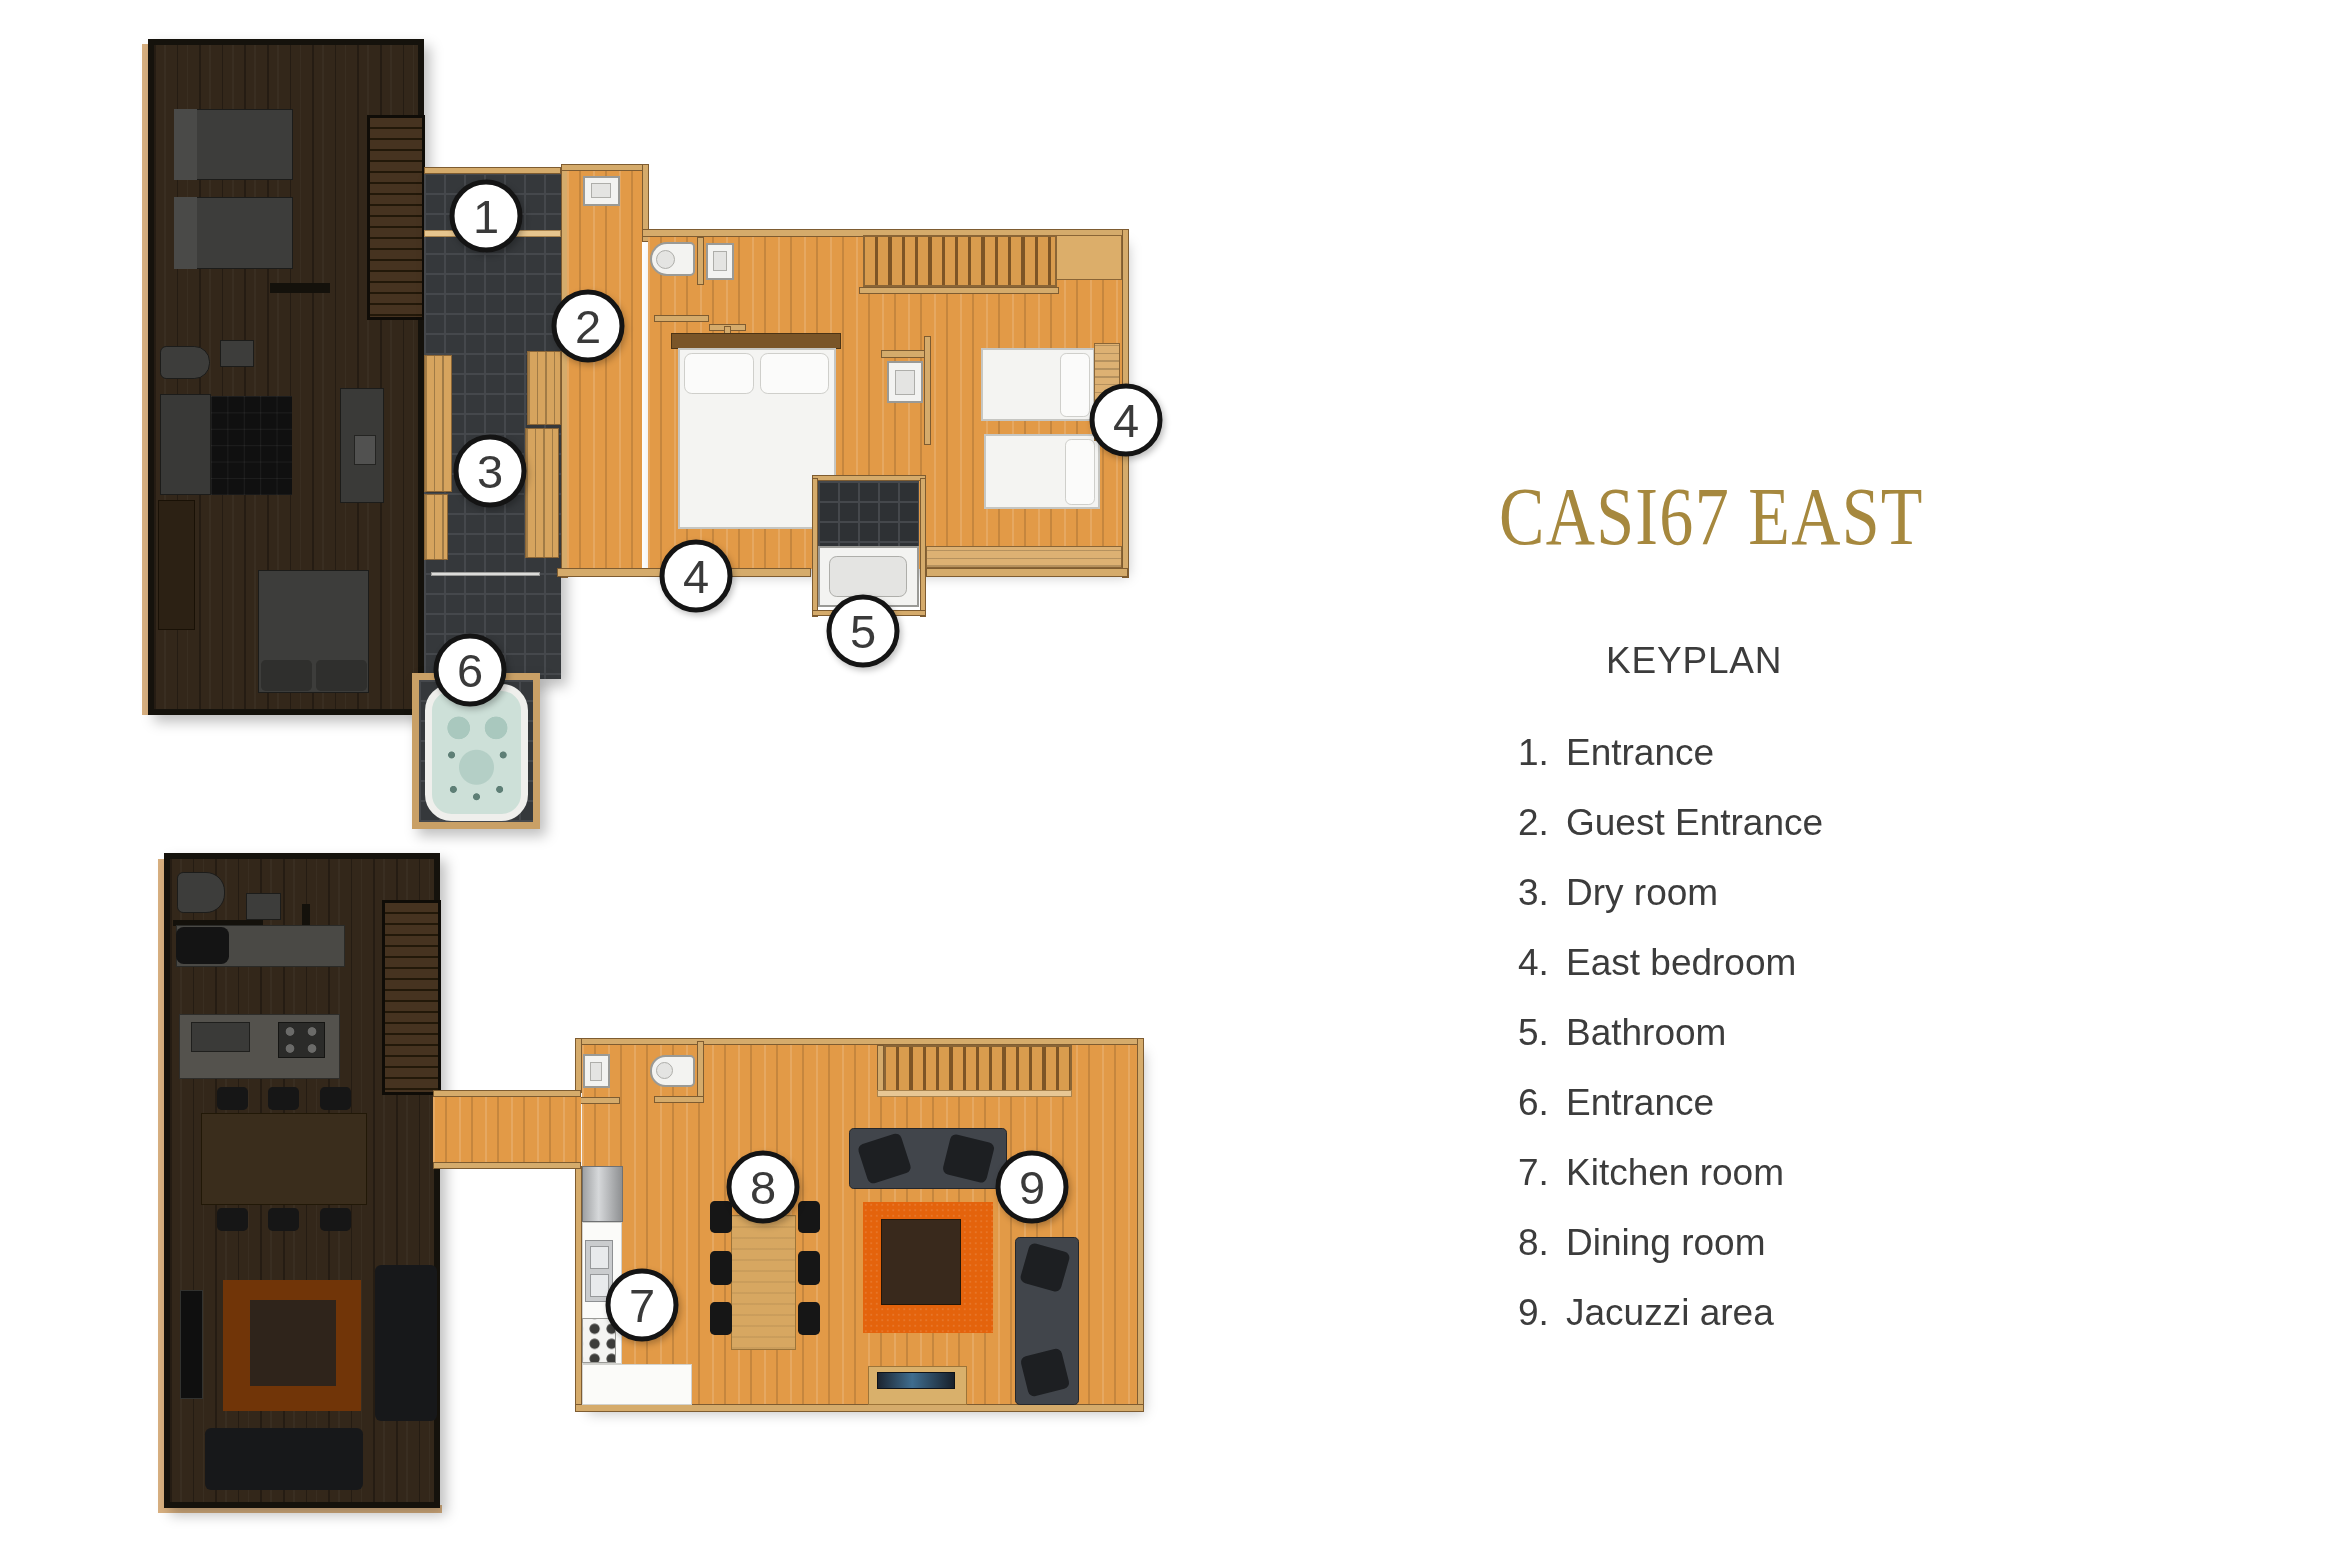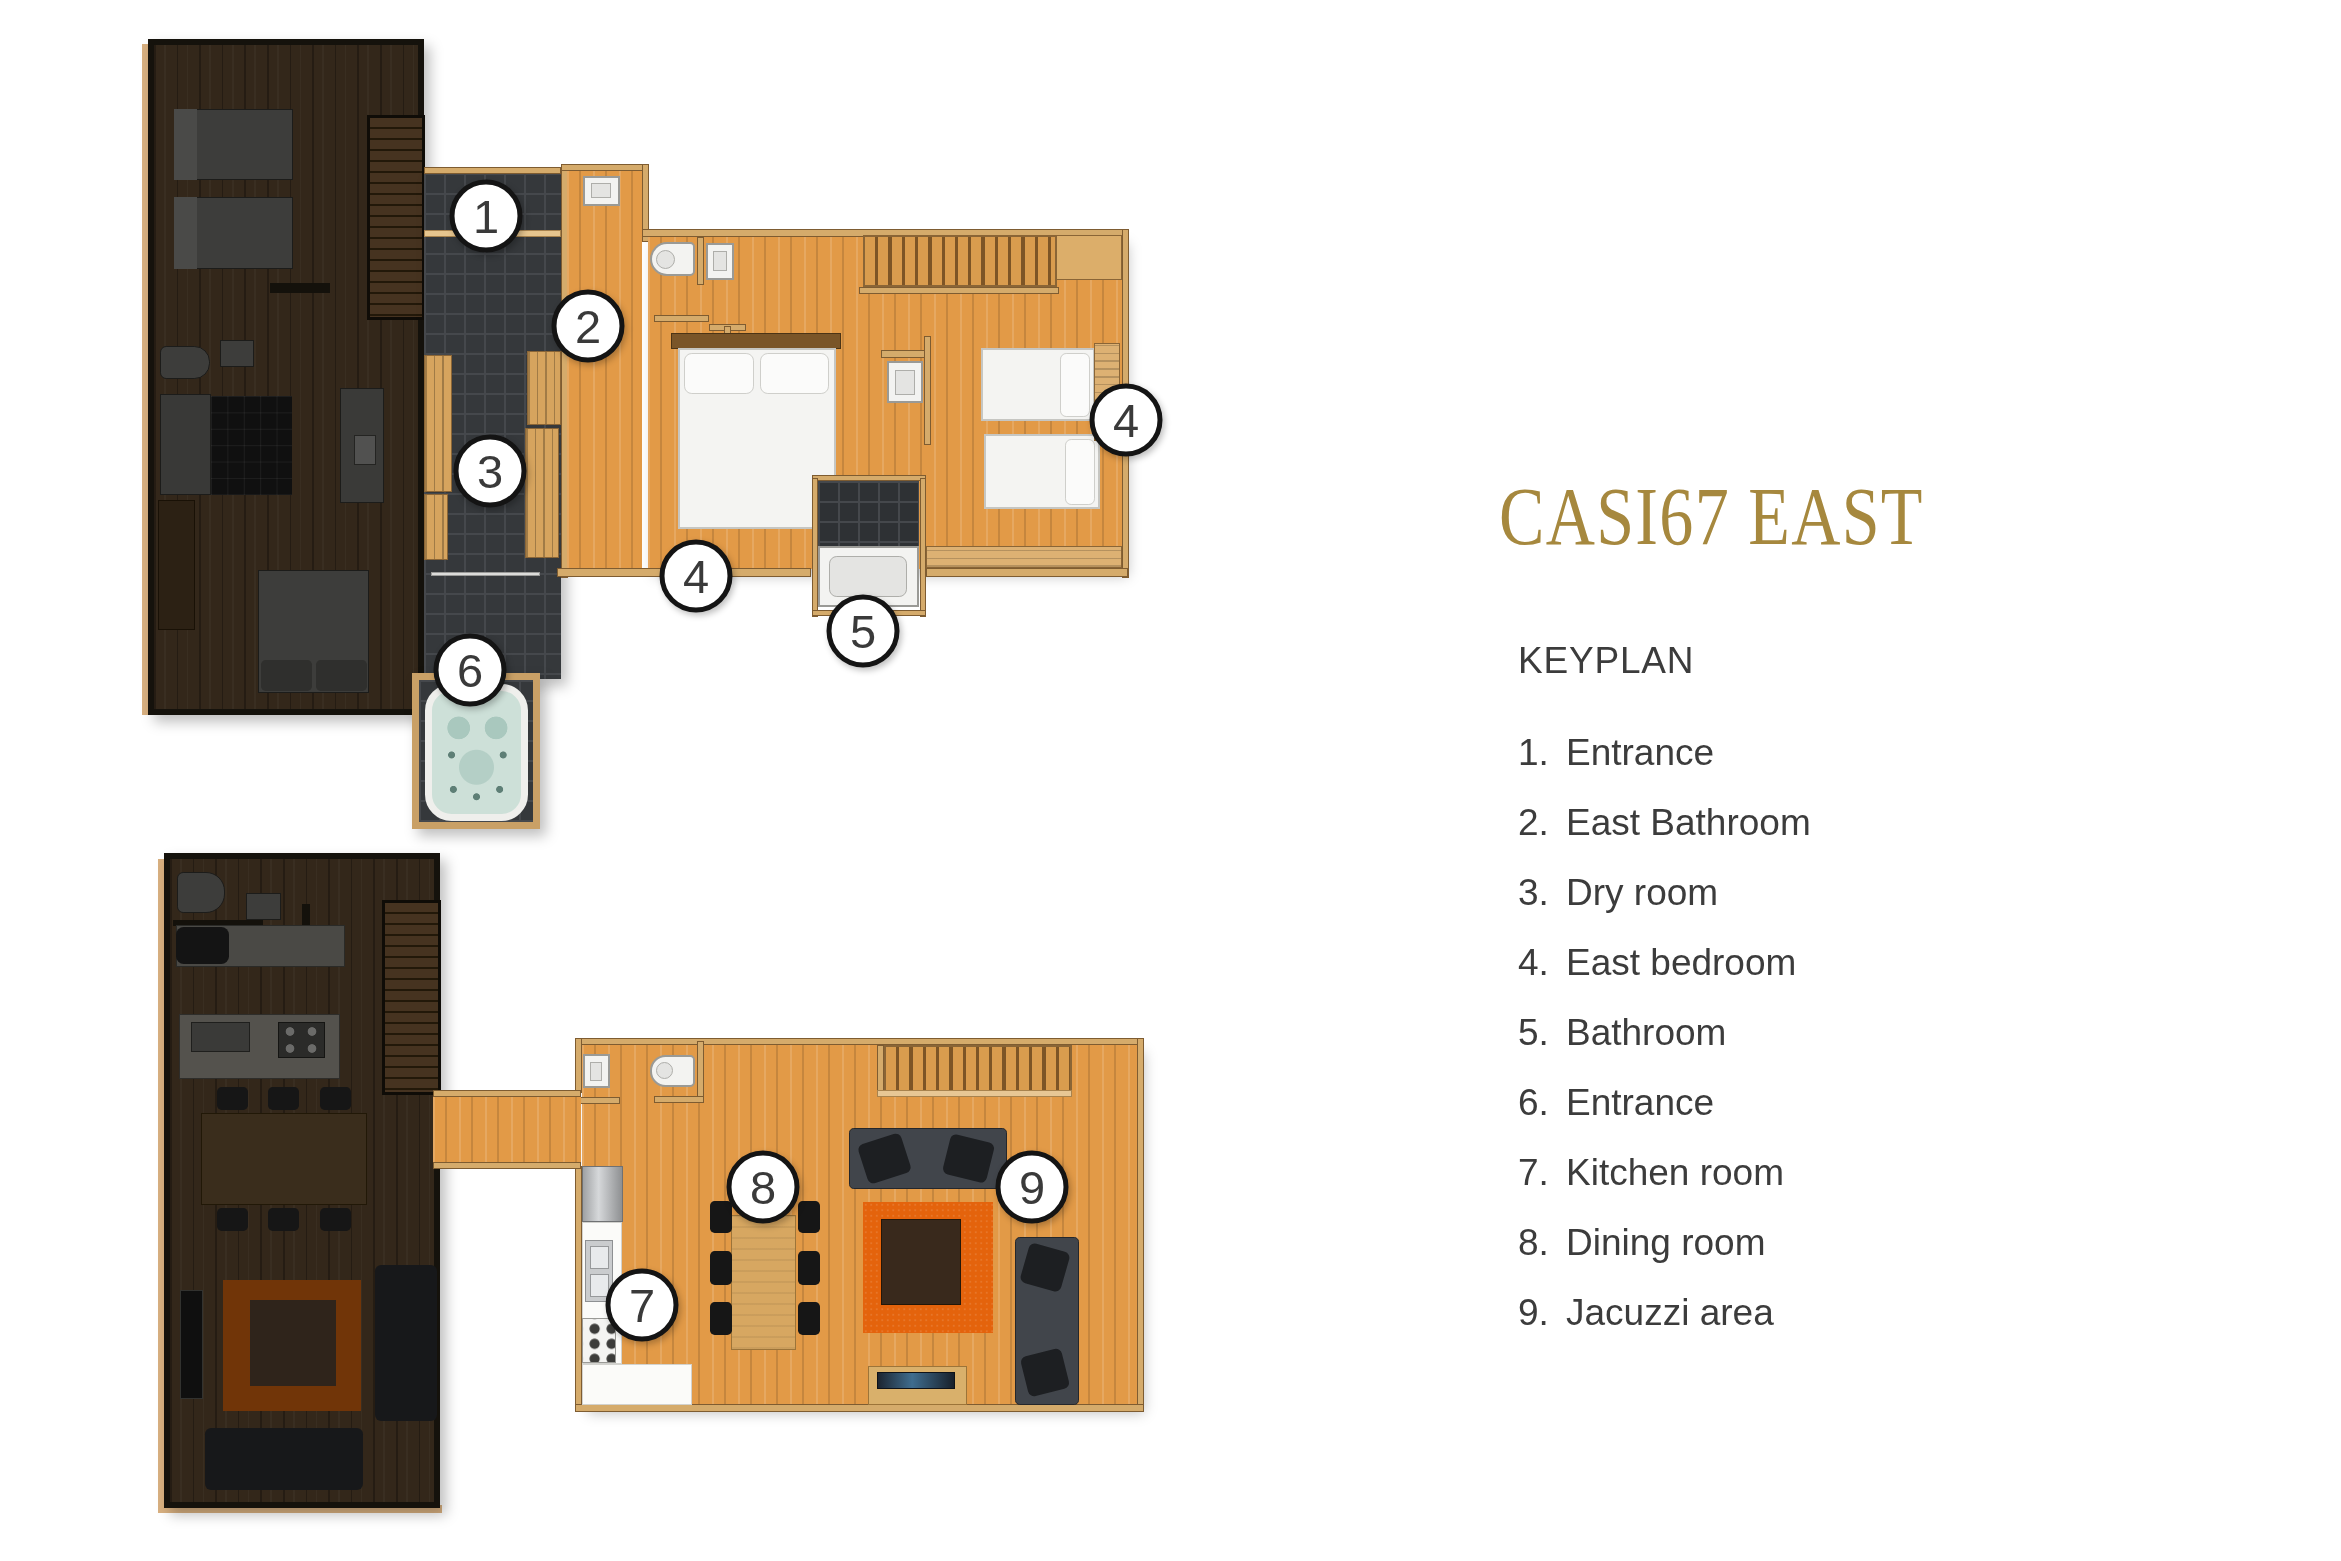--- a/index.html
+++ b/index.html
@@ -38,21 +38,21 @@
   
   .badge{position:absolute;width:73px;height:73px;border-radius:50%;background:#fff;
     border:5.5px solid #141414;color:#3a3a3a;font-size:47px;line-height:1;
     display:flex;align-items:center;justify-content:center;
     transform:translate(-50%,-50%);z-index:40;box-sizing:border-box;
     box-shadow:2.3px 3.1px 6.2px rgba(0,0,0,.25);}
   
   .legend-title{position:absolute;left:1499px;top:468px;color:#a6883e;
     font-family:"Liberation Serif",serif;font-size:83px;letter-spacing:1.6px;white-space:nowrap;
     transform:scaleX(.82);transform-origin:left top;}
-  .legend-head{position:absolute;left:1518px;top:640px;color:#3c3c3c;font-size:37px;letter-spacing:0.8px;}
+  .legend-head{position:absolute;left:1606px;top:640px;color:#3c3c3c;font-size:37px;letter-spacing:0.8px;}
   .legend-list{position:absolute;left:1518px;top:718px;}
   .key-row{display:flex;height:70px;align-items:center;color:#3c3c3c;font-size:37px;}
   .key-num{width:48px;}
   .key-label{white-space:nowrap;}
 </style>
 </head>
 <body>
 
 <div class="page">
 
@@ -242,21 +242,21 @@
 
   <div class="legend-title">CASI67 EAST</div>
   <div class="legend-head">KEYPLAN</div>
   <div class="legend-list">
     <div class="key-row">
         <span class="key-num">1.</span>
         <span class="key-label">Entrance</span>
       </div>
     <div class="key-row">
         <span class="key-num">2.</span>
-        <span class="key-label">East Bathroom</span>
+        <span class="key-label">Guest Entrance</span>
       </div>
     <div class="key-row">
         <span class="key-num">3.</span>
         <span class="key-label">Dry room</span>
       </div>
     <div class="key-row">
         <span class="key-num">4.</span>
         <span class="key-label">East bedroom</span>
       </div>
     <div class="key-row">

